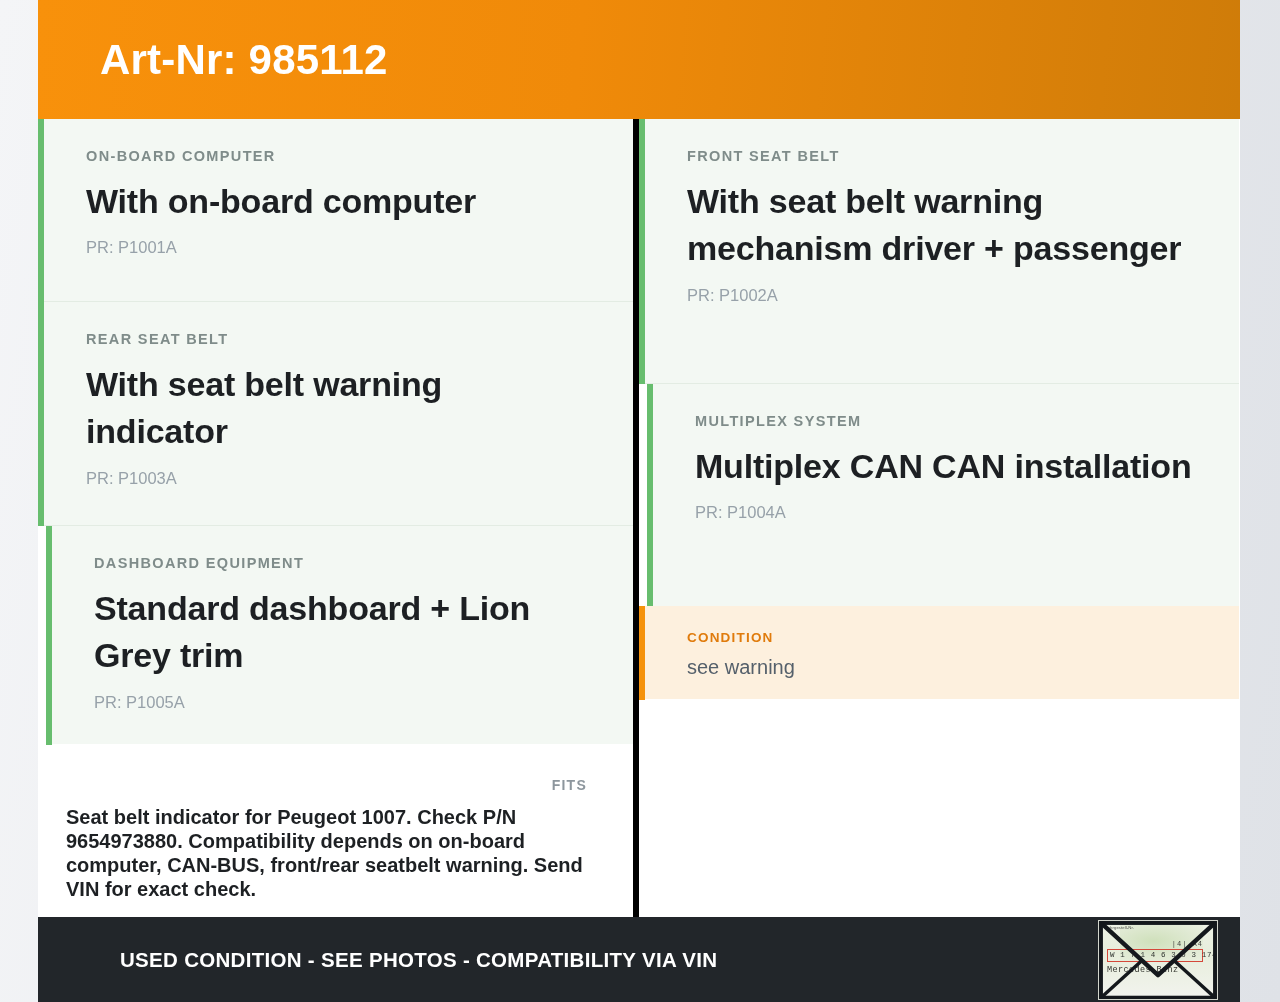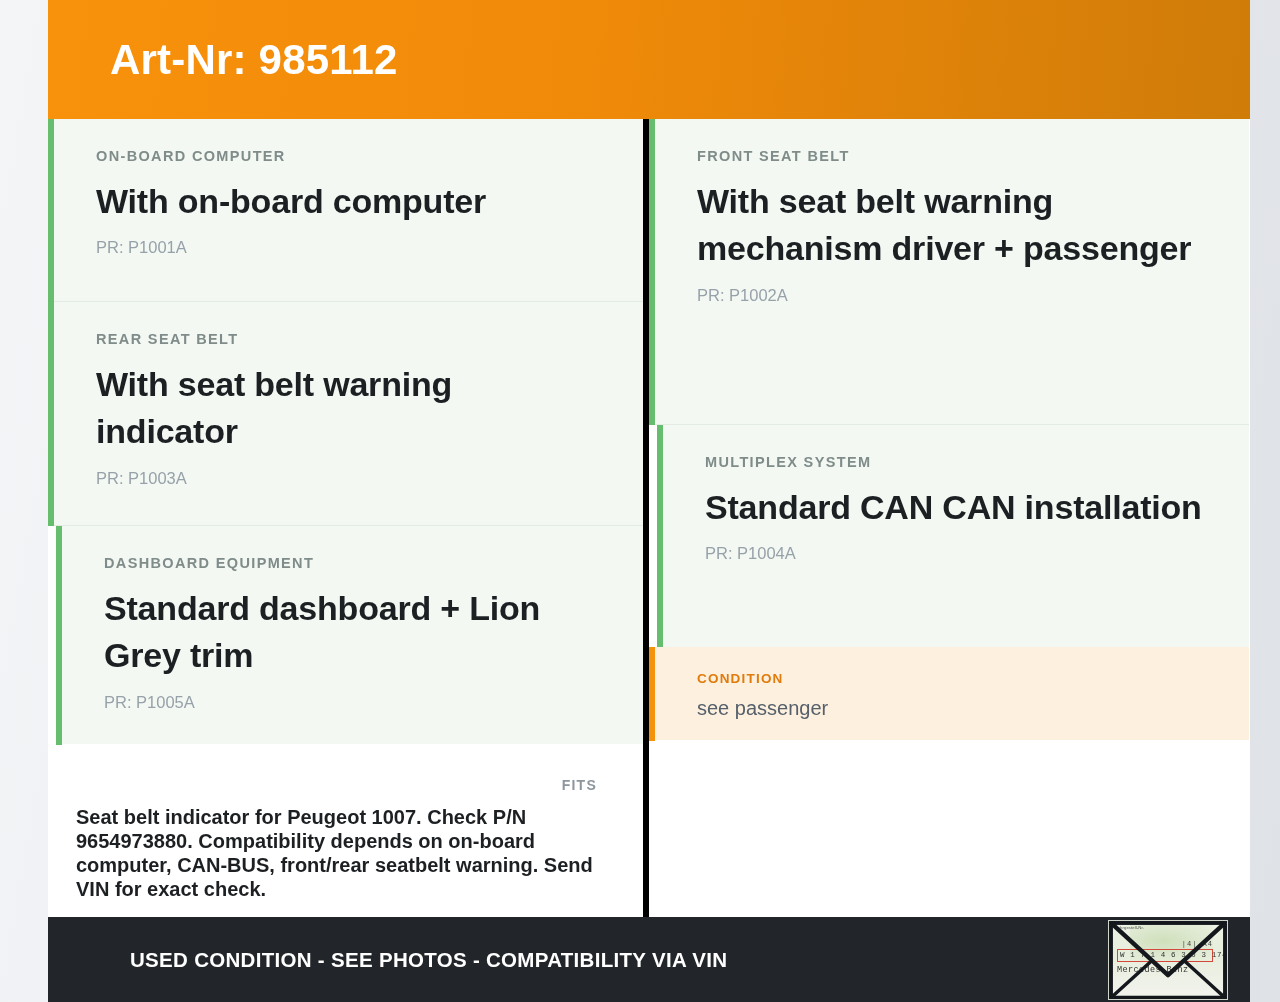--- a/index.html
+++ b/index.html
@@ -9,21 +9,21 @@
   body {
     width: 1280px;
     height: 1002px;
     background: linear-gradient(100deg, #f4f5f7 0%, #e8eaee 55%, #dfe2e7 100%);
     font-family: "Liberation Sans", sans-serif;
     overflow: hidden;
   }
 
   .page {
     position: absolute;
-    left: 48px;
+    left: 38px;
     top: 0;
     width: 1202px;
     height: 1002px;
     background: #ffffff;
     display: flex;
     flex-direction: column;
   }
 
   
   .header {
@@ -279,35 +279,35 @@
 
       <div class="fits">
         <div class="fits-label">Fits</div>
         <div class="fits-text">Seat belt indicator for Peugeot 1007. Check P/N 9654973880. Compatibility depends on on-board computer, CAN-BUS, front/rear seatbelt warning. Send VIN for exact check.</div>
       </div>
 
     </div>
 
     <div class="col col-right">
 
-      <div class="card" style="height:306px;">
+      <div class="card" style="height:265px;">
         <div class="card-label">Front seat belt</div>
         <div class="card-title">With seat belt warning mechanism driver + passenger</div>
         <div class="card-pr">PR: P1002A</div>
       </div>
 
       <div class="card last-green" style="height:222px;">
         <div class="card-label">Multiplex system</div>
-        <div class="card-title">Standard CAN CAN installation</div>
+        <div class="card-title">Multiplex CAN CAN installation</div>
         <div class="card-pr">PR: P1004A</div>
       </div>
 
       <div class="card condition" style="height:93px;padding-top:25px;">
         <div class="card-label">Condition</div>
-        <div class="card-value">see passenger</div>
+        <div class="card-value">see warning</div>
       </div>
 
     </div>
 
   </div>
 
   <div class="footer">
     <div class="footer-text">USED CONDITION - SEE PHOTOS - COMPATIBILITY VIA VIN</div>
 
     <div class="footer-thumb">

